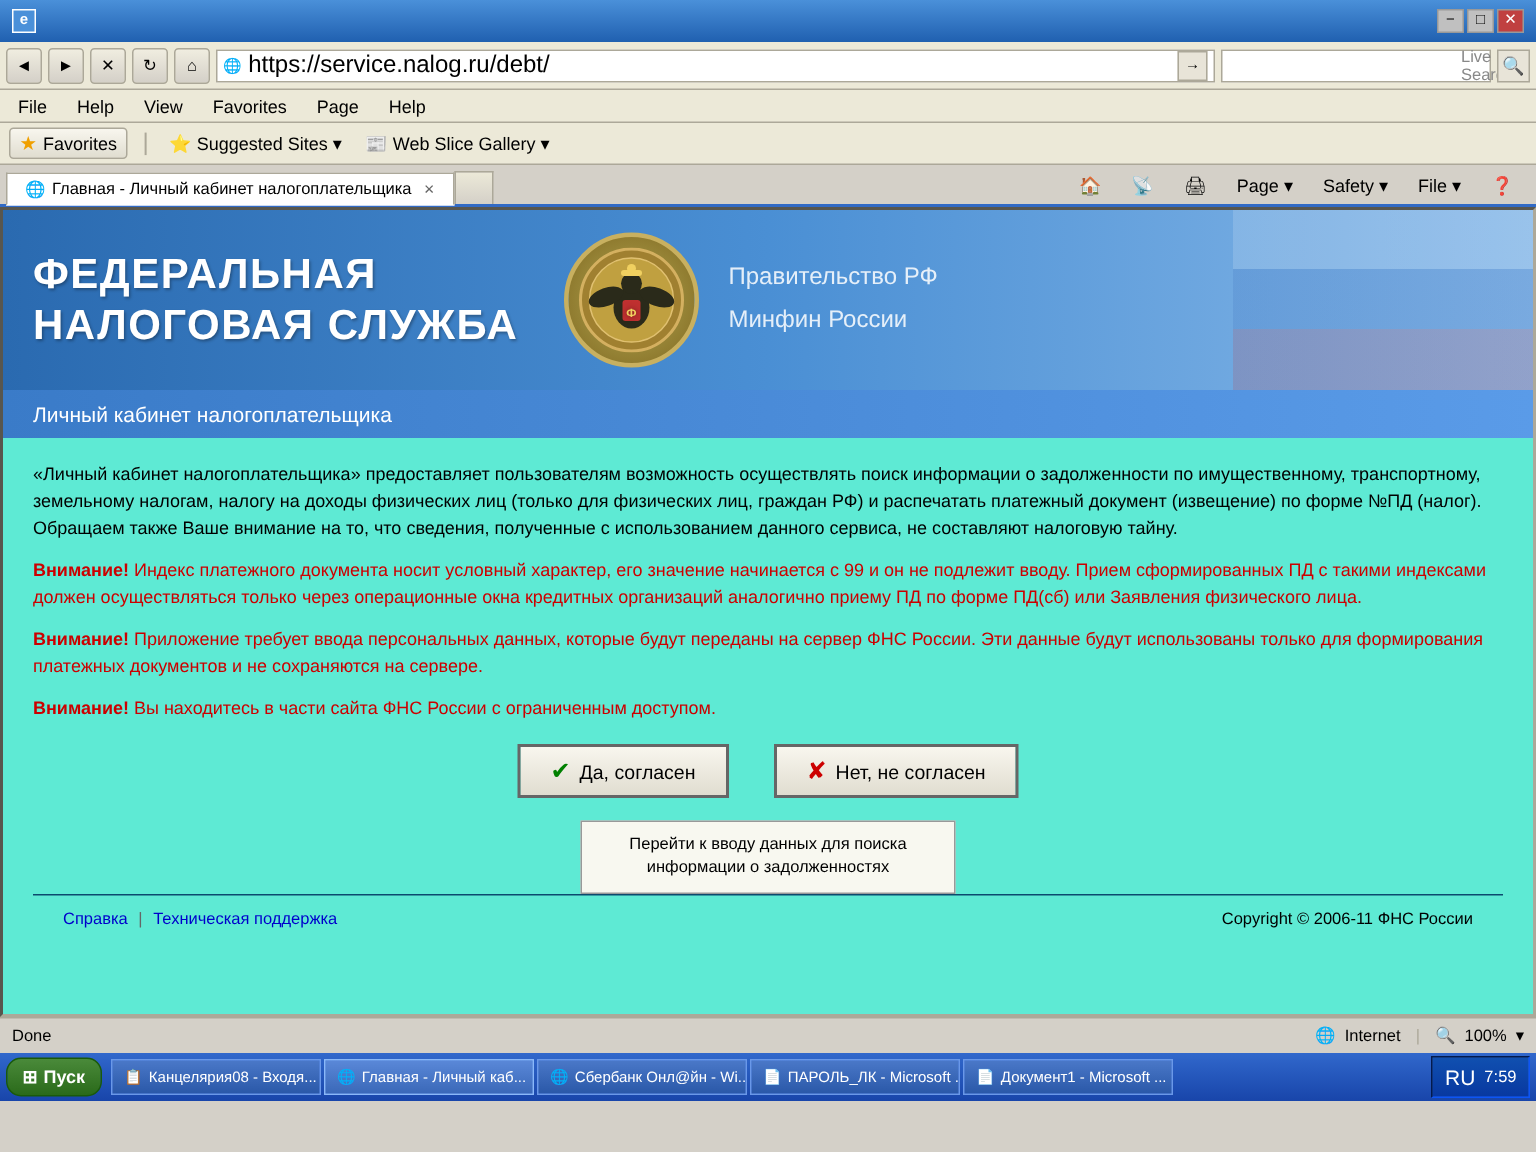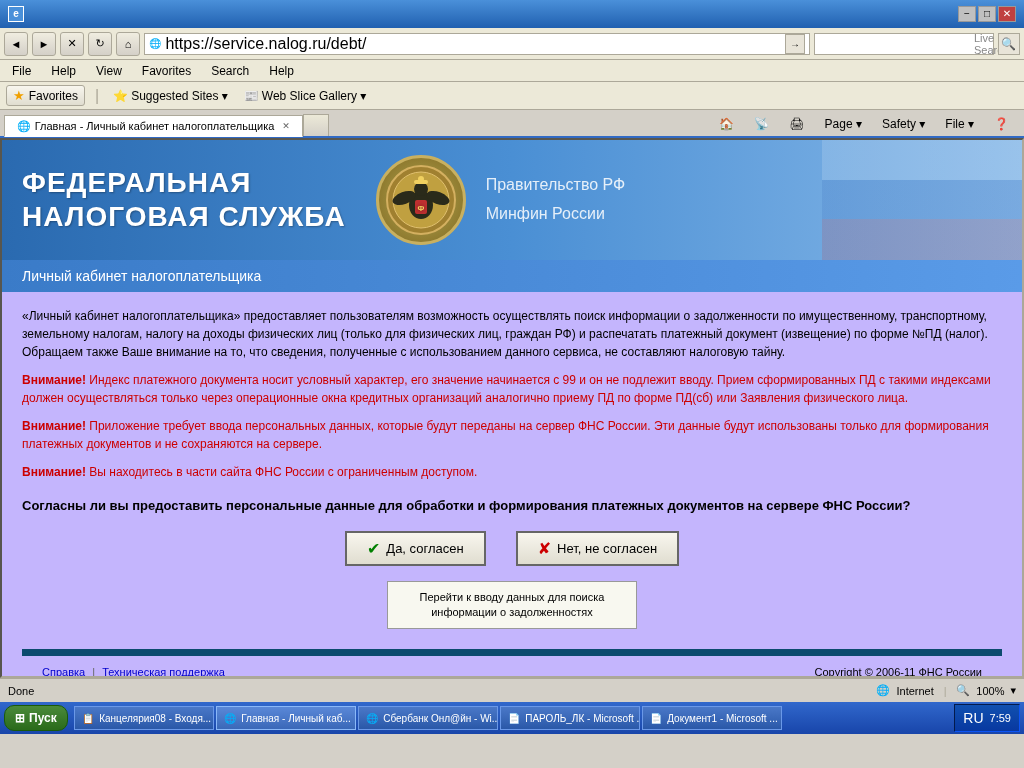--- a/index.html
+++ b/index.html
@@ -168,21 +168,21 @@
       gap: 6px;
     }
     .cmd-btn {
       display: flex; align-items: center; gap: 3px;
       font-size: 12px; cursor: pointer; padding: 2px 6px;
       border: 1px solid transparent;
     }
 
     
     .content-area {
-      background: #c4b5fd;
+      background: #5eead4;
       height: calc(768px - 28px - 32px - 22px - 28px - 28px - 28px - 30px - 32px);
       overflow-y: auto;
       border: 2px inset #aca899;
     }
 
     
     .fns-header {
       background: linear-gradient(to right, #2a6ab0, #4a8fd4, #87b8e8);
       height: 120px;
       display: flex;
@@ -271,22 +271,21 @@
       font-size: 11px;
       width: 250px;
       margin: 0 auto;
       text-align: center;
       color: #000;
       line-height: 1.4;
     }
 
     
     .page-footer {
-      border-top: 7px solid #0c4a6e;
-      margin-top: 20px;
+      border-top: 1px solid #0c4a6e;
       padding: 8px 20px;
       display: flex;
       justify-content: space-between;
       font-size: 11px;
       color: #000;
     }
     .footer-links a { color: #0000cc; text-decoration: none; }
     .footer-links span { margin: 0 4px; color: #666; }
 
     
@@ -415,21 +414,21 @@
     </div>
     <button class="search-btn">🔍</button>
   </div>
 </div>
 
 <div class="menu-bar">
   <span class="menu-item">File</span>
   <span class="menu-item">Help</span>
   <span class="menu-item">View</span>
   <span class="menu-item">Favorites</span>
-  <span class="menu-item">Search</span>
+  <span class="menu-item">Page</span>
   <span class="menu-item">Help</span>
 </div>
 
 <div class="fav-bar">
   <div class="fav-btn">
     <span class="fav-star">★</span>
     <span>Favorites</span>
   </div>
   <span class="fav-sep">|</span>
   <div class="fav-link">
@@ -515,21 +514,20 @@
     </p>
 
     <p class="warning-text">
       <span class="warning-bold">Внимание!</span><span> Приложение требует ввода персональных данных, которые будут переданы на сервер ФНС России. Эти данные будут использованы только для формирования платежных документов и не сохраняются на сервере.</span>
     </p>
 
     <p class="warning-text">
       <span class="warning-bold">Внимание!</span><span> Вы находитесь в части сайта ФНС России с ограниченным доступом.</span>
     </p>
 
-    <p class="agree-question">Согласны ли вы предоставить персональные данные для обработки и формирования платежных документов на сервере ФНС России?</p>
 
     <div class="buttons-area">
       <button class="btn-yes">
         <span class="check-icon">✔</span>
         <span>Да, согласен</span>
       </button>
       <button class="btn-no">
         <span class="x-icon">✘</span>
         <span>Нет, не согласен</span>
       </button>

